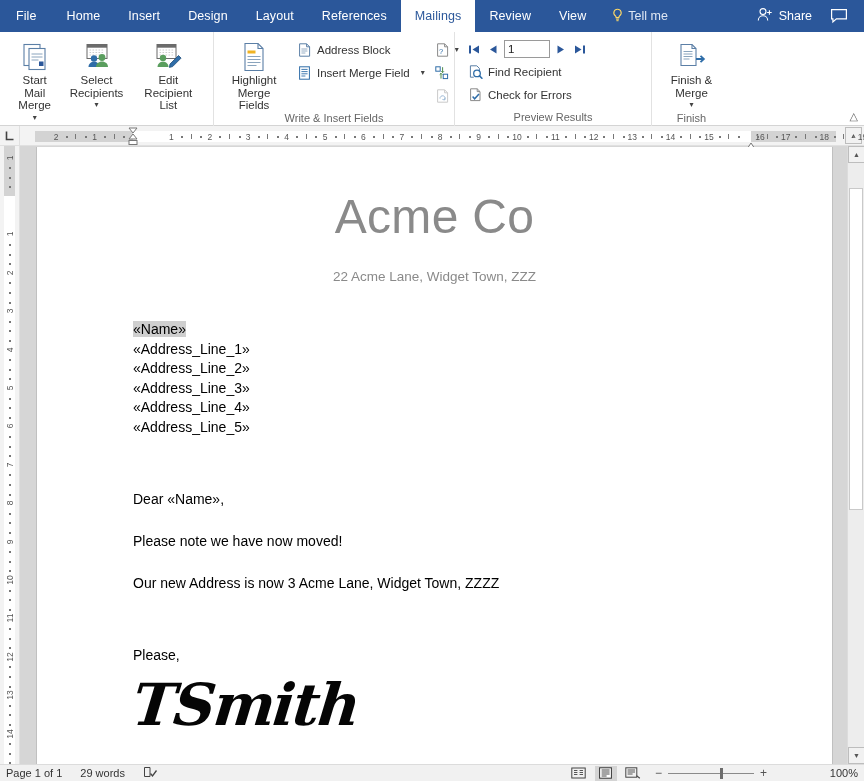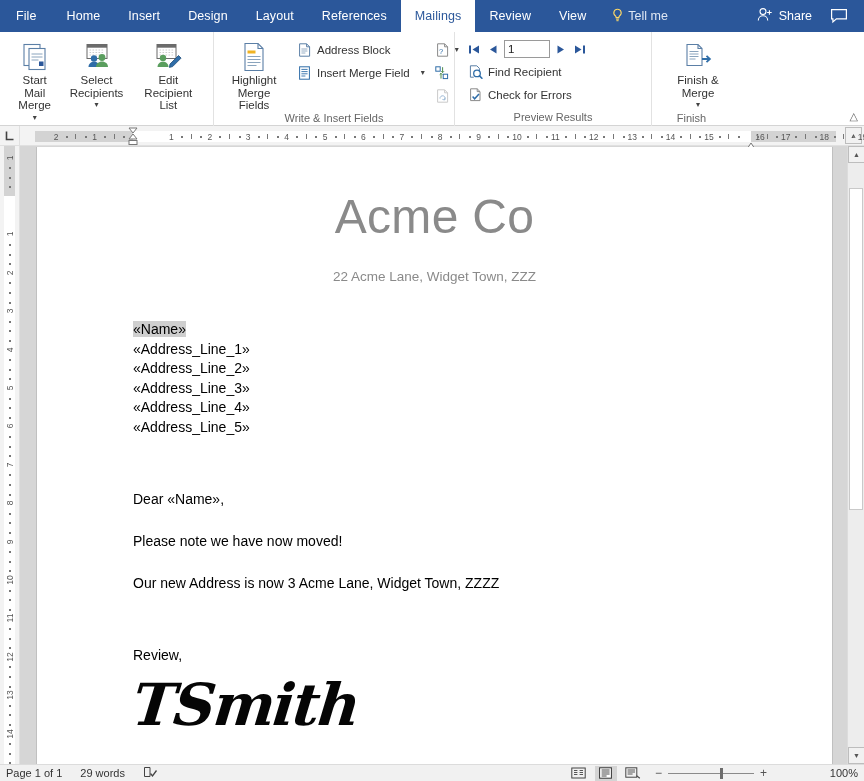--- a/index.html
+++ b/index.html
@@ -536,21 +536,21 @@
               </svg>
           </span>
           <span>Check for Errors</span>
         </div>
       </div>
     </div>
     <div class="group-label">Preview Results</div>
   </div>
 
   <div class="group" style="width:80px">
-    <div class="group-body" style="justify-content:flex-end">
+    <div class="group-body" style="justify-content:center">
       <div class="bigbtn">
         <span class="ico">
           <svg width="32" height="30" viewBox="0 0 32 30">
               <path d="M5 2.5h11l4 4v17H5z" fill="#fff" stroke="#5b7fa6" stroke-width="1.1"></path>
               <path d="M16 2.5v4h4" fill="none" stroke="#5b7fa6" stroke-width="1.1"></path>
               <path d="M7.5 9.5h9M7.5 12h9M7.5 14.5h9M7.5 17h6" stroke="#8aa4bd" stroke-width="1"></path>
               <path d="M20 17h7M24.5 13.8l3.4 3.2-3.4 3.2" fill="none" stroke="#2f6da8" stroke-width="1.8"></path>
             </svg>
         </span>
         <span class="lbl">Finish &amp;
@@ -748,21 +748,21 @@
           <div class="mergeline"><span>«Address_Line_3»</span></div>
           <div class="mergeline"><span>«Address_Line_4»</span></div>
           <div class="mergeline"><span>«Address_Line_5»</span></div>
         </div>
 
         <div class="body-gap"></div>
         <div class="body-p">Dear «Name»,</div>
         <div class="body-p">Please note we have now moved!</div>
         <div class="body-p">Our new Address is now 3 Acme Lane, Widget Town, ZZZZ</div>
         <div class="body-gap"></div>
-        <div class="body-p">Review,</div>
+        <div class="body-p">Please,</div>
         <div class="signature">TSmith</div>
       </div>
     </div>
   </div>
 
   <div class="vscroll">
     <div class="vs-arrow">▲</div>
     <div class="vs-thumb"></div>
     <div class="vs-arrow bot">▼</div>
   </div>

